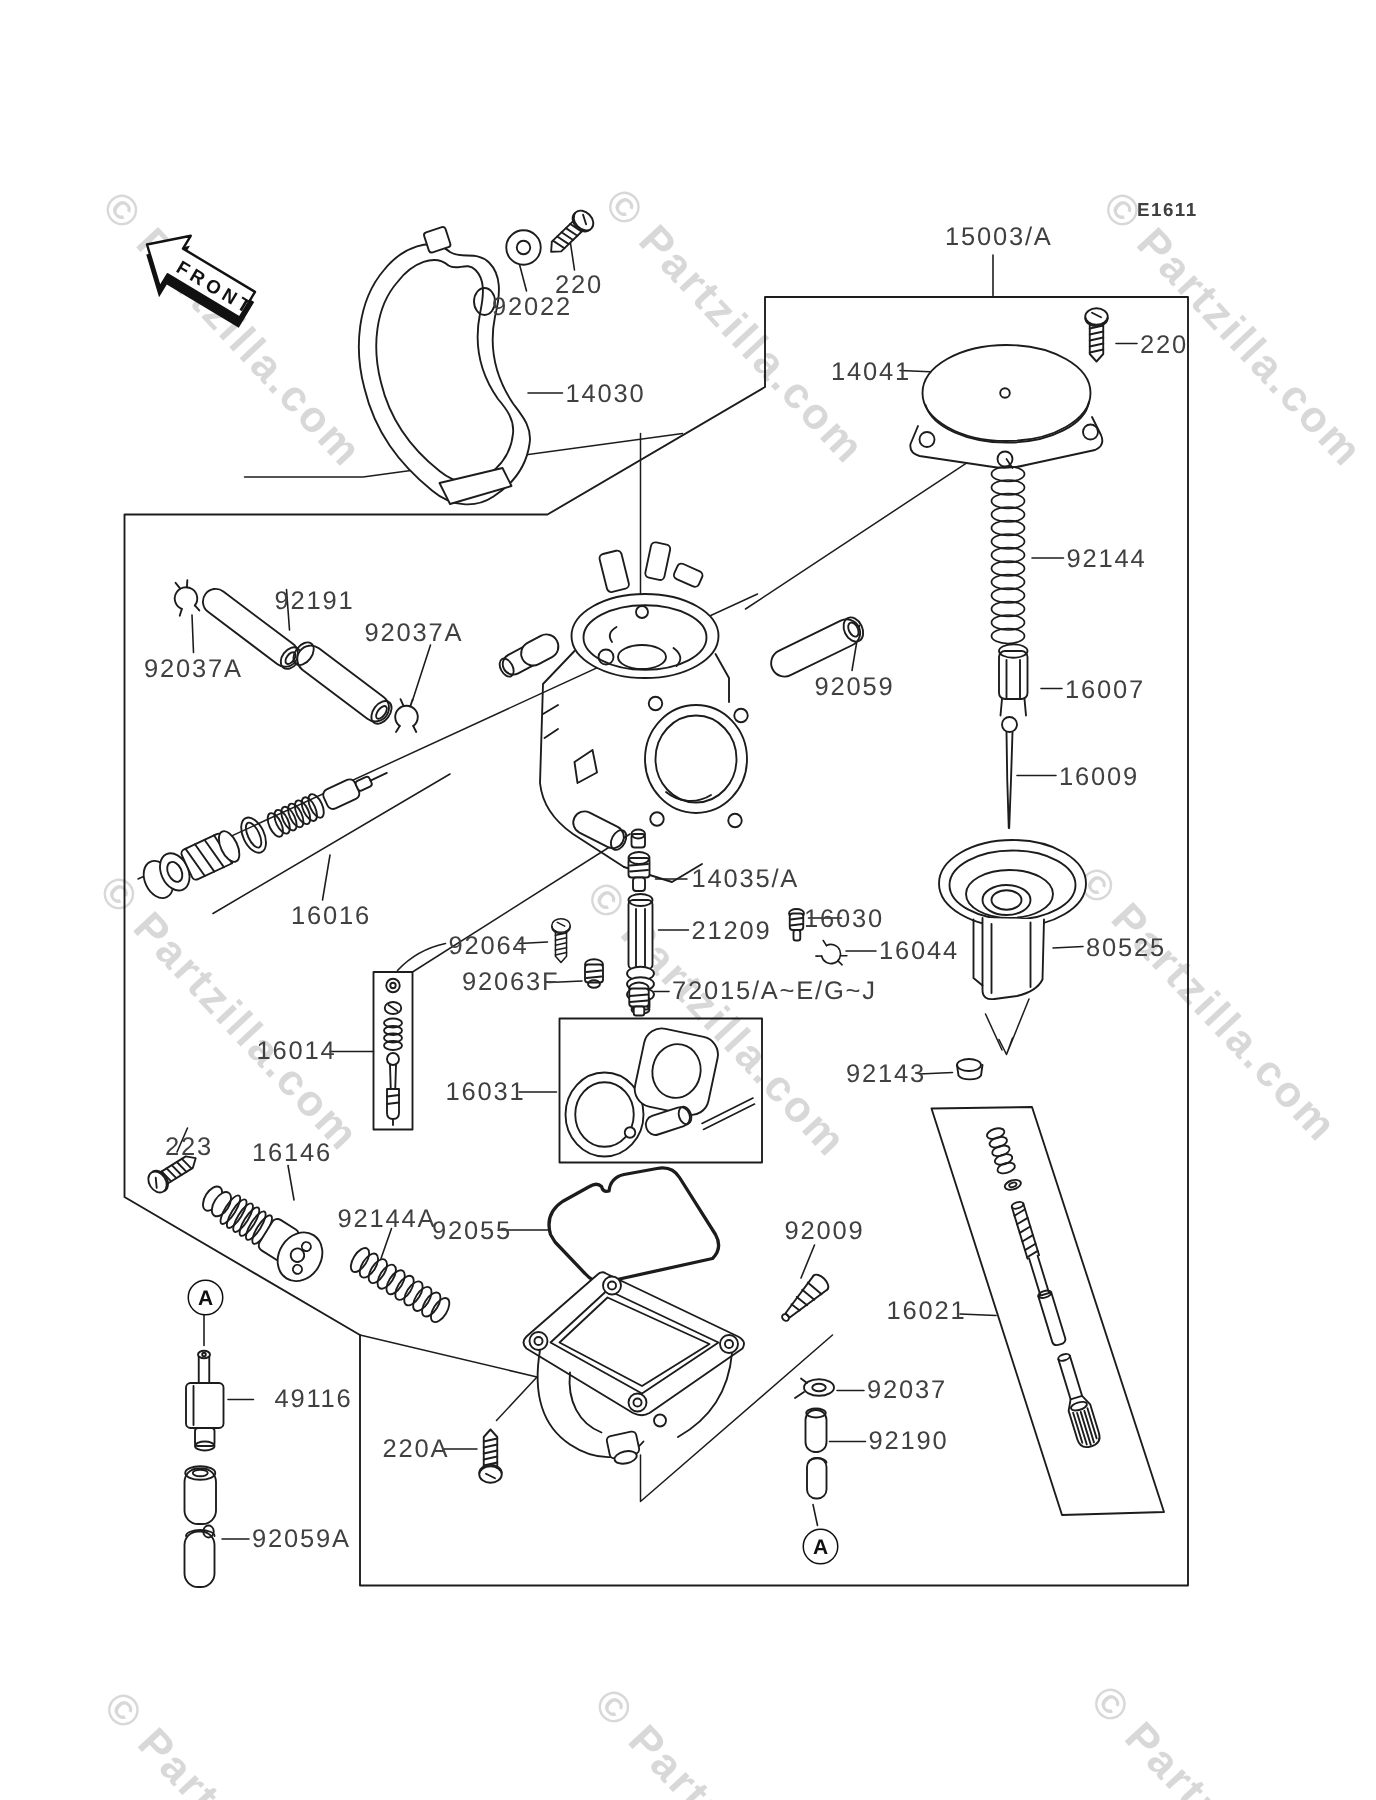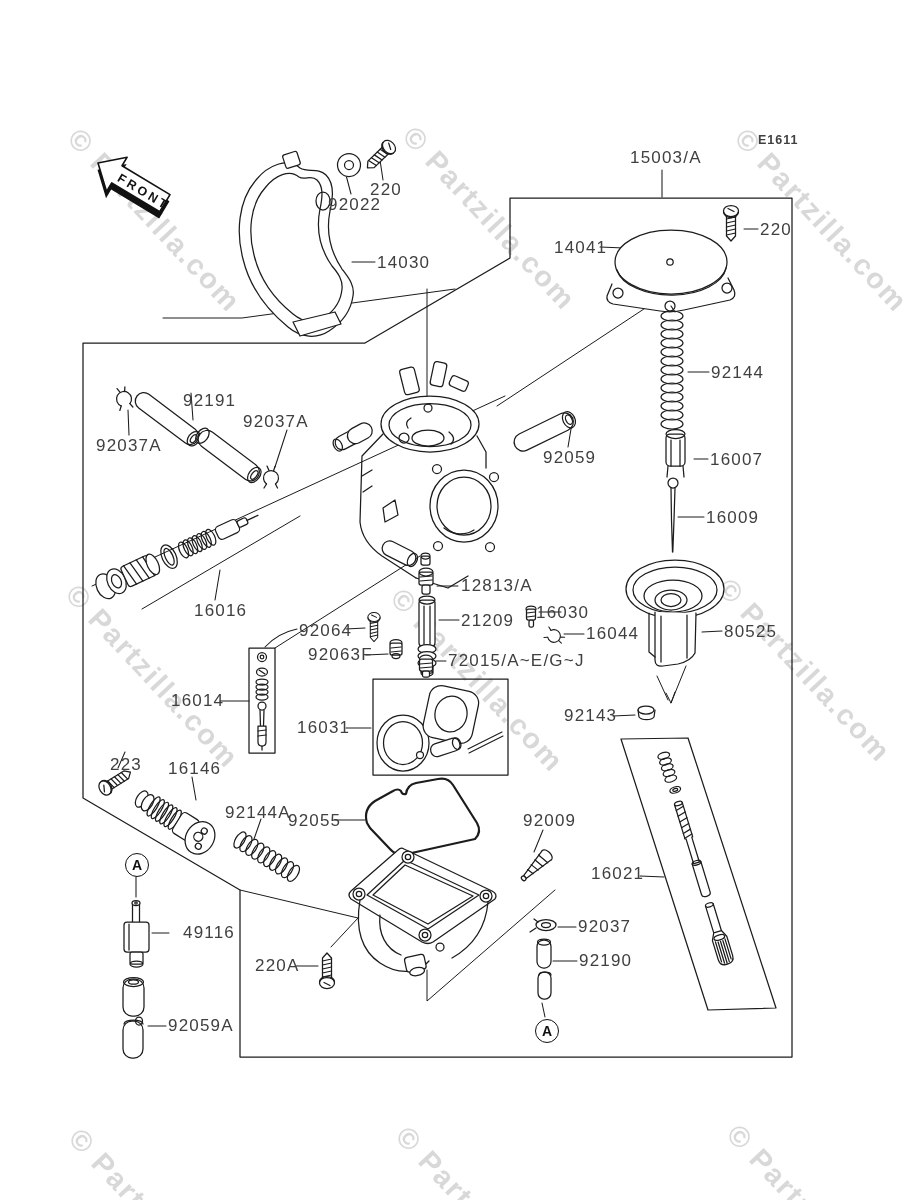--- a/index.html
+++ b/index.html
@@ -483,21 +483,21 @@
       <div class="callout" style="left: 760px; top: 221px;">220</div>
       <div class="callout" style="left: 711px; top: 364px;">92144</div>
       <div class="callout" style="left: 710px; top: 451px;">16007</div>
       <div class="callout" style="left: 706px; top: 509px;">16009</div>
       <div class="callout" style="left: 543px; top: 449px;">92059</div>
       <div class="callout" style="left: 167px; top: 392px; margin-left: 16px;">92191</div>
       <div class="callout" style="left: 96px; top: 437px;">92037A</div>
       <div class="callout" style="left: 243px; top: 413px;">92037A</div>
       <div class="callout" style="left: 178px; top: 602px; margin-left: 16px;">16016</div>
       <div class="callout" style="left: 299px; top: 622px;">92064</div>
-      <div class="callout" style="left: 461px; top: 577px;">12813/A</div>
+      <div class="callout" style="left: 461px; top: 577px;">14035/A</div>
       <div class="callout" style="left: 461px; top: 612px;">21209</div>
       <div class="callout" style="left: 536px; top: 604px;">16030</div>
       <div class="callout" style="left: 586px; top: 625px;">16044</div>
       <div class="callout" style="left: 308px; top: 646px;">92063F</div>
       <div class="callout" style="left: 448px; top: 652px;">72015/A~E/G~J</div>
       <div class="callout" style="left: 171px; top: 692px;">16014</div>
       <div class="callout" style="left: 297px; top: 719px;">16031</div>
       <div class="callout" style="left: 564px; top: 707px;">92143</div>
       <div class="callout" style="left: 724px; top: 623px;">80525</div>
       <div class="callout" style="left: 110px; top: 756px;">223</div>

